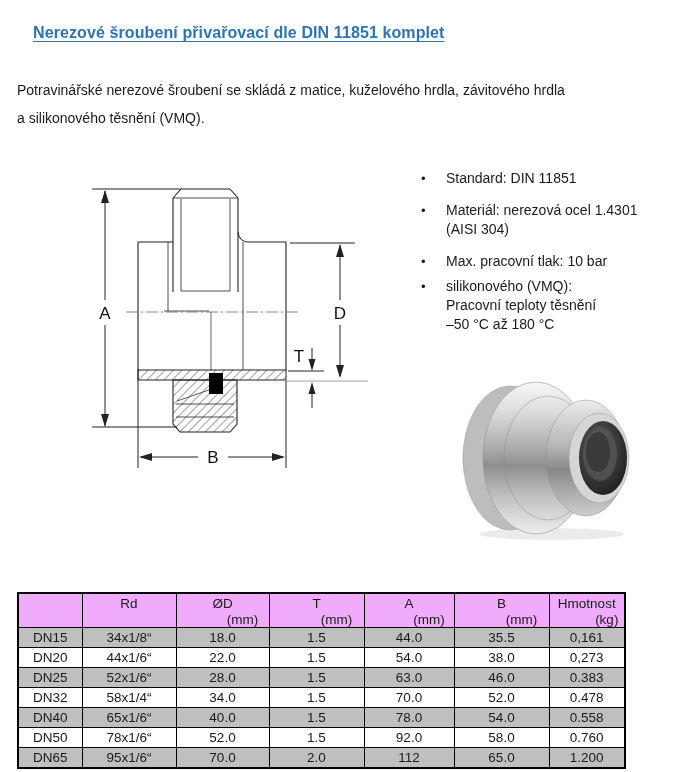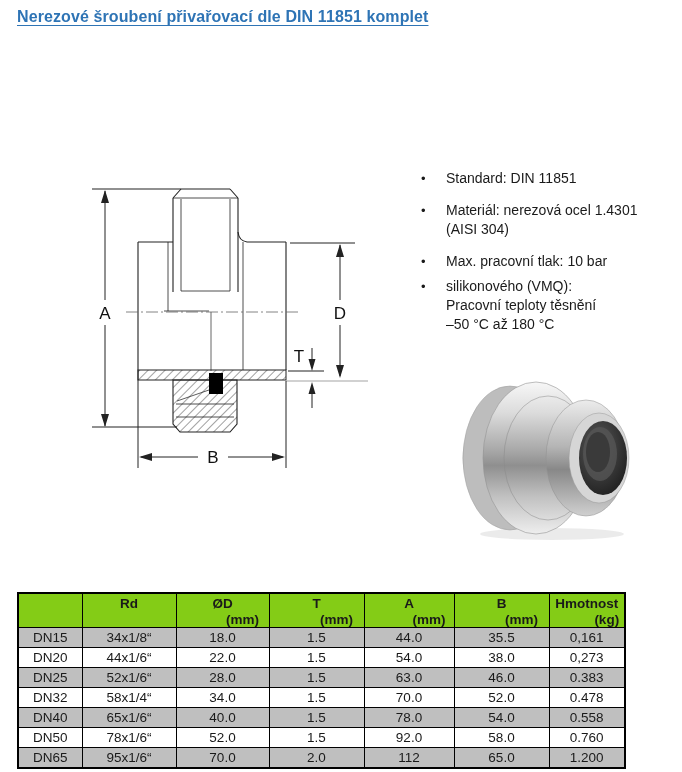--- a/index.html
+++ b/index.html
@@ -1,21 +1,21 @@
 <!DOCTYPE html>
 <html><head>
 <meta charset="utf-8">
 <style>
   html,body{margin:0;padding:0;background:#fff;}
   .page{
     position:relative;width:682px;height:772px;background:#ffffff;overflow:hidden;
     font-family:"Liberation Sans","DejaVu Sans",sans-serif;color:#1a1a1a;
   }
   .page-title{
-    position:absolute;left:17px;top:8px;margin:0;
+    position:absolute;left:17px;top:8px;margin:16px;
     font-size:16px;font-weight:bold;color:#2e74b5;
     text-decoration:underline;text-underline-offset:3px;letter-spacing:.1px;
   }
   .intro{position:absolute;left:17px;top:76px;font-size:14px;line-height:28px;}
   .intro div{white-space:nowrap;}
 
   
   .specs{position:absolute;left:421px;top:169px;width:260px;list-style:none;margin:0;padding:0;font-size:14px;}
   .specs li{position:relative;margin:0 0 13px 0;line-height:19px;}
   .specs li:nth-child(3){margin-bottom:6px;}
@@ -23,34 +23,38 @@
   .specs .bl{margin-left:25px;white-space:nowrap;}
 
   
   .drawing{position:absolute;left:85px;top:180px;}
   .photo{position:absolute;left:452px;top:374px;}
 
   
   .dims{position:absolute;left:17px;top:592px;border-collapse:collapse;table-layout:fixed;
         border:2px solid #000;font-size:13.5px;}
   .dims th,.dims td{border:1px solid #000;text-align:center;padding:0;overflow:hidden;}
-  .dims th{font-weight:bold;height:33px;vertical-align:top;background:#84cc16;}
+  .dims th{font-weight:normal;height:33px;vertical-align:top;background:#f0abfc;}
   .dims th .h1{line-height:17px;margin-top:1px;min-height:17px;}
   .dims th .h2{line-height:15px;min-height:15px;padding-left:40px;}
   .dims td{height:19px;line-height:19px;margin-top:20px;}
   .dims tbody tr:nth-child(odd){background:#bfbfbf;}
   svg text{font-family:"Liberation Sans","DejaVu Sans",sans-serif;}
 </style>
 </head>
 <body>
 
 <div class="page">
 
   <h1 class="page-title">Nerezové šroubení přivařovací dle DIN 11851 komplet</h1>
 
+  <div class="intro">
+    <div>Potravinářské nerezové šroubení se skládá z matice, kuželového hrdla, závitového hrdla</div>
+    <div>a silikonového těsnění (VMQ).</div>
+  </div>
 
   <svg class="drawing" width="285" height="300" viewBox="85 180 285 300">
     <defs>
       <pattern id="hatch" patternUnits="userSpaceOnUse" width="6" height="6" patternTransform="rotate(45)">
         <line x1="0" y1="0" x2="0" y2="6" stroke="#444" stroke-width="1"></line>
       </pattern>
     </defs>
     <g stroke="#222" stroke-width="1.1" fill="none">
 
       <path d="M92,189 H230"></path>

